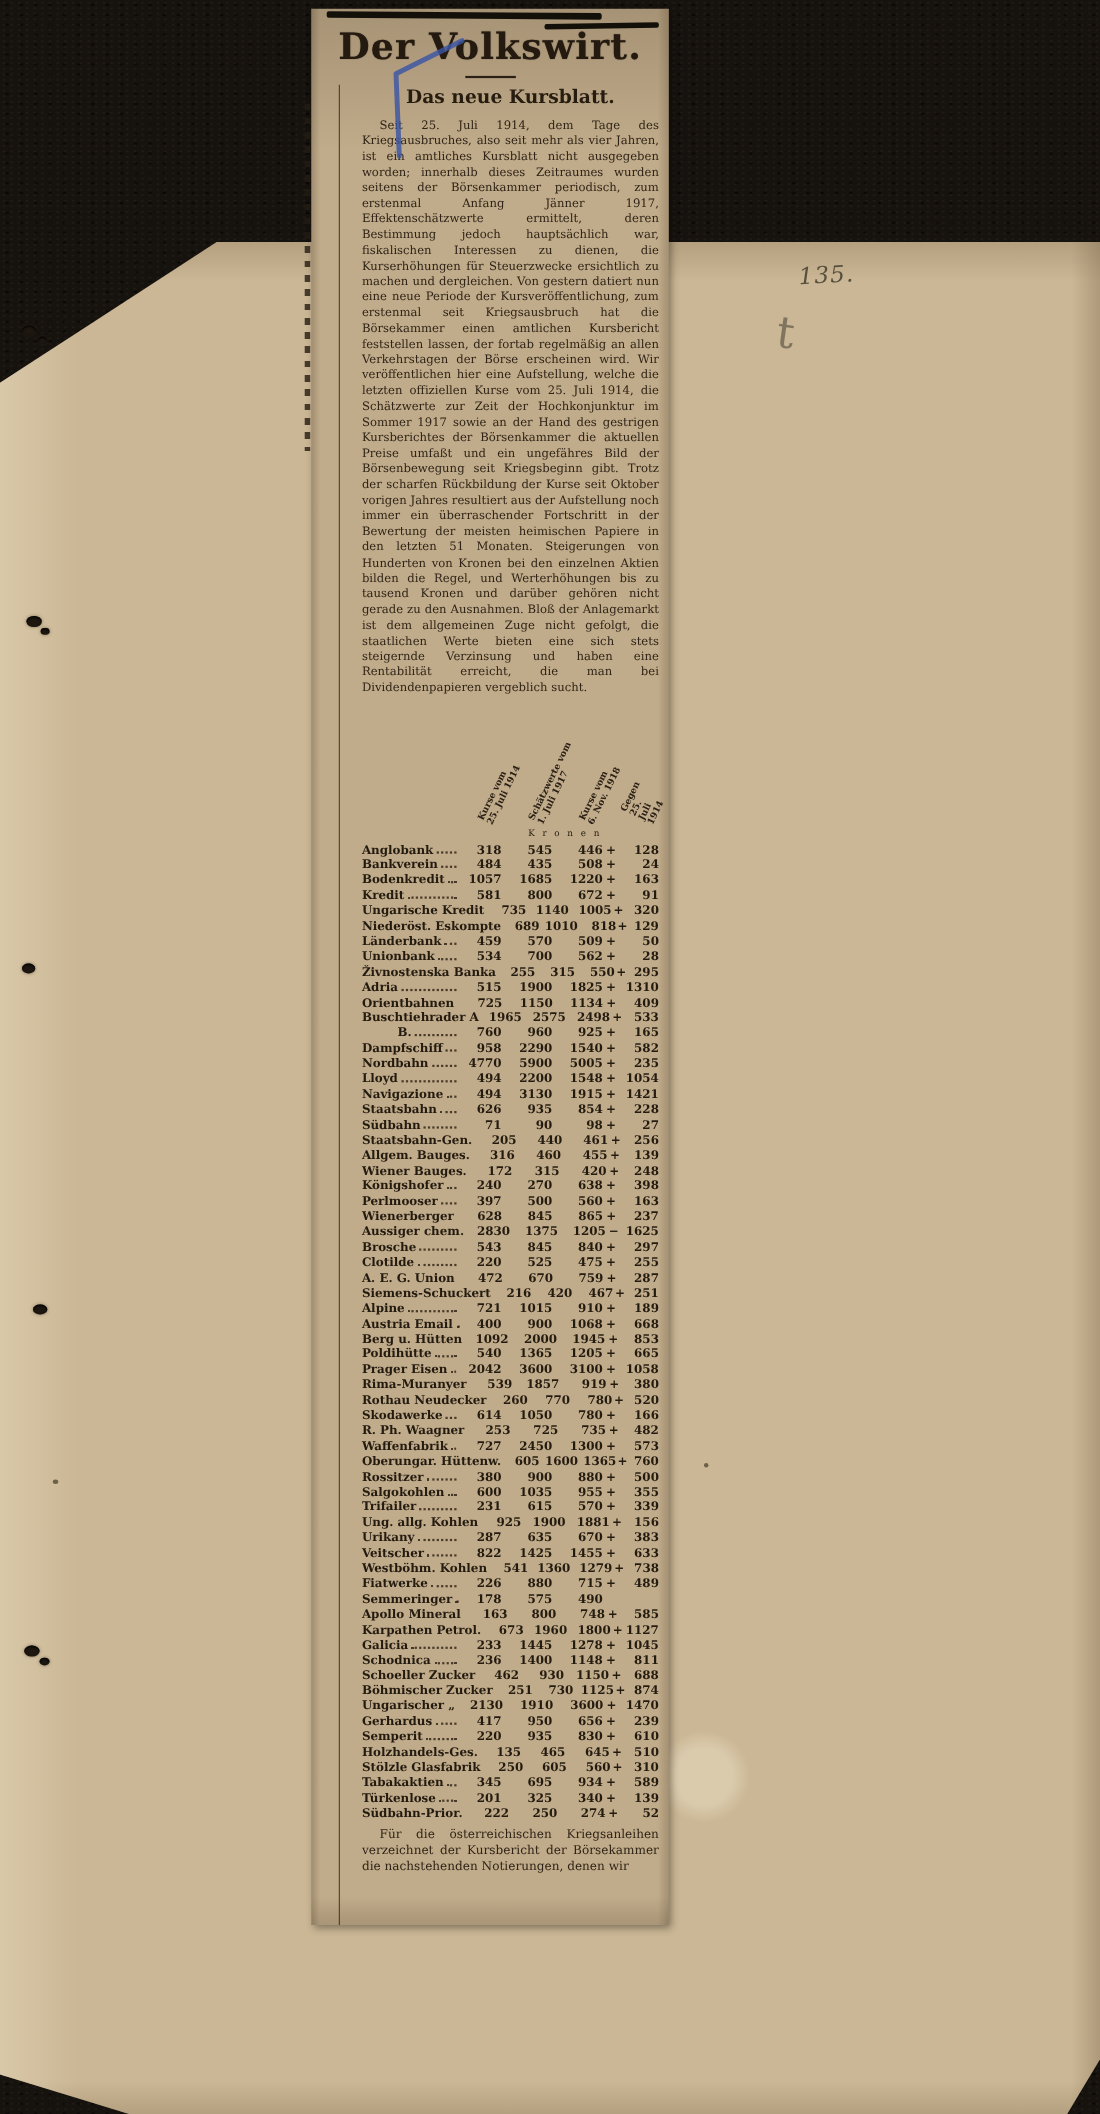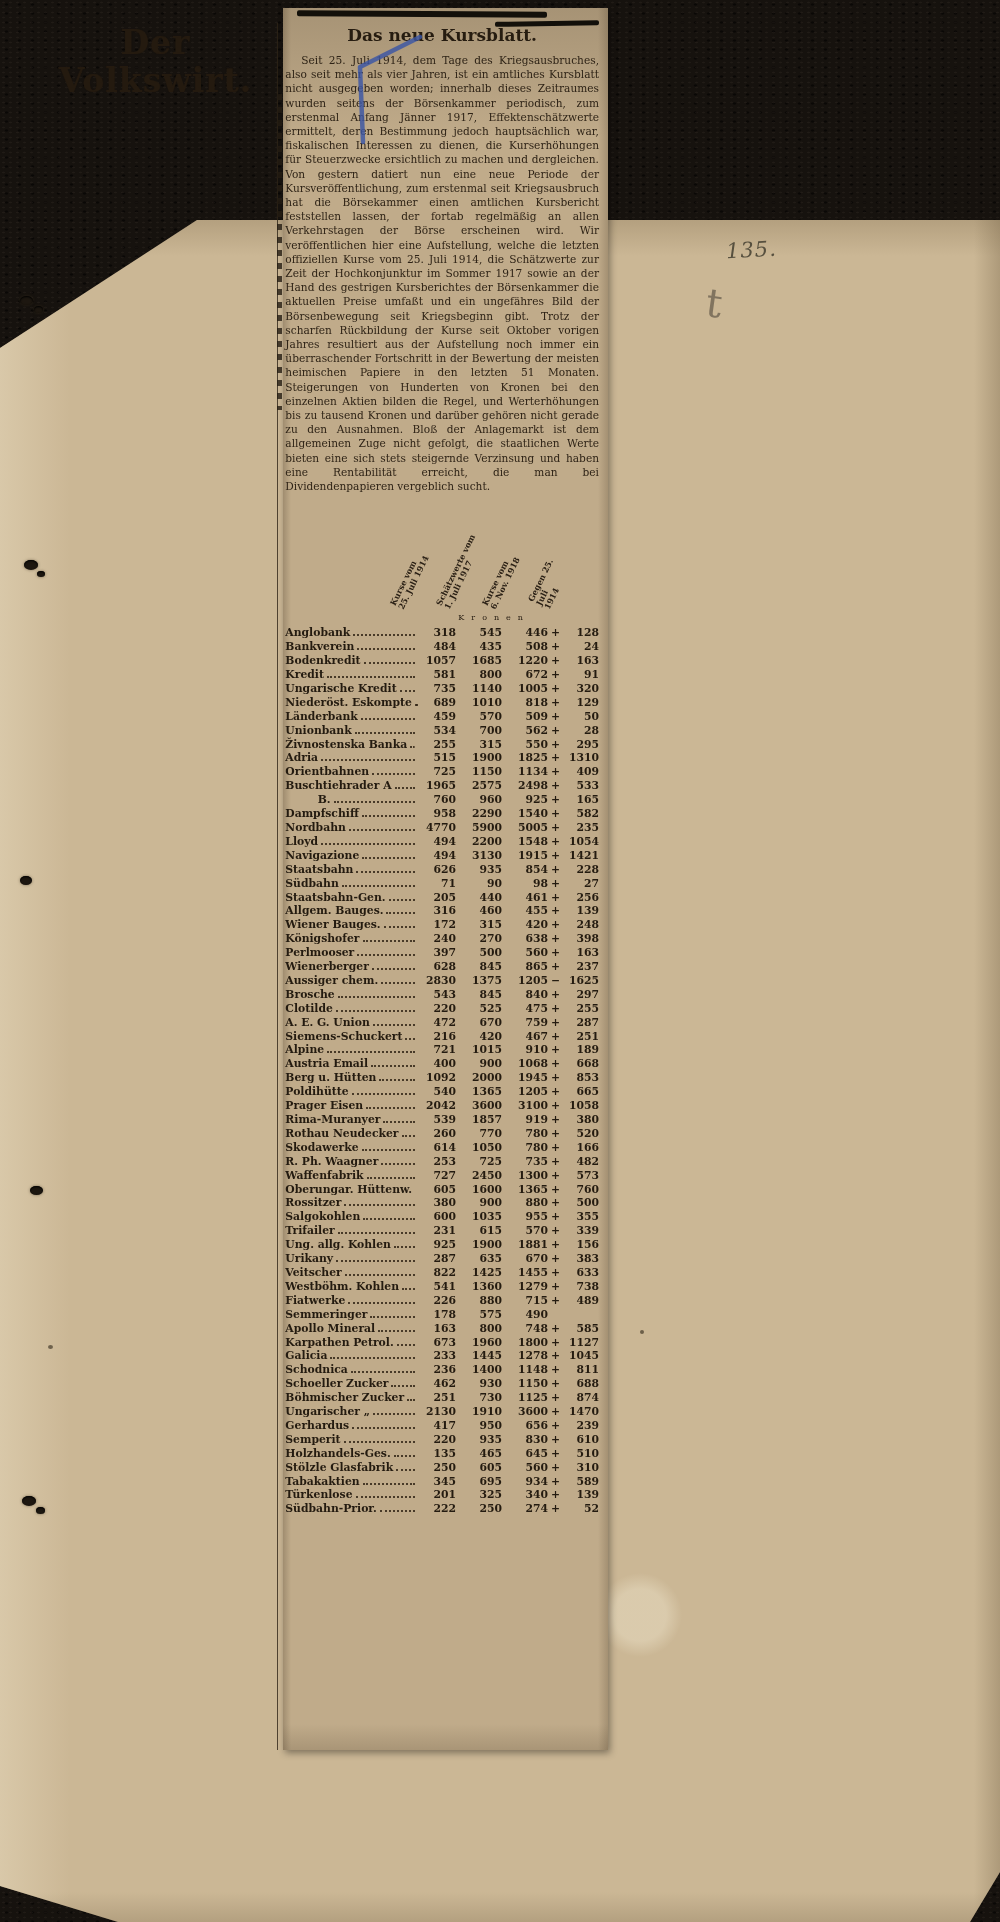--- a/index.html
+++ b/index.html
@@ -23,30 +23,30 @@
   .hole{position:absolute;background:#1d1710;border-radius:50%;box-shadow:inset 0 1px 2px #000, 0 0 3px rgba(60,48,30,.6);}
   
   .clipping{position:absolute;left:283px;top:8px;width:325px;height:1742px;
     background-color:#c0ab8a;
     background-image:
       linear-gradient(180deg, rgba(64,50,32,.20), rgba(64,50,32,0) 130px),
       linear-gradient(90deg, rgba(64,50,32,.25), rgba(64,50,32,0) 8px),
       linear-gradient(270deg, rgba(64,50,32,.22), rgba(64,50,32,0) 10px),
       linear-gradient(0deg, rgba(64,50,32,.18), rgba(64,50,32,0) 26px);
     box-shadow:2px 3px 7px rgba(0,0,0,.38);
-    color:#2a2015;display:flex;flex-direction:row;justify-content:flex-end;}
+    color:#2a2015;display:flex;flex-direction:column;}
   .torn-bar{position:absolute;background:#13100a;border-radius:2px;}
   .bar-a{left:14px;top:3px;width:250px;height:6px;transform:rotate(.4deg);}
   .bar-b{left:212px;top:13px;width:104px;height:5px;transform:rotate(-1deg);}
   .perforation{position:absolute;left:-6px;top:86px;width:5px;height:316px;
     background:repeating-linear-gradient(180deg,#241c12 0 6px, transparent 6px 13px);opacity:.8;}
   .masthead{margin-top:16px;text-align:center;font-weight:bold;font-size:33px;line-height:38px;
     letter-spacing:1px;color:#241a0f;text-shadow:0 0 1px rgba(36,26,15,.7);}
   .masthead-rule{width:46px;height:2px;background:#2a2015;margin:7px auto 6px auto;}
-  .column{flex:1;margin-left:25px;border-left:1.6px solid rgba(46,36,22,.8);padding:0 9px 0 7px;margin-top:15px;}
+  .column{flex:1;margin-left:25px;border-left:1.6px solid rgba(46,36,22,.8);padding:0 9px 0 20px;}
   .headline{margin:2px 0 8px 0;text-align:center;font-size:17px;line-height:20px;font-weight:bold;color:#261c10;}
   .body-text{margin:0;font-size:10.6px;line-height:14.2px;text-align:justify;text-indent:16px;color:#2e2316;}
   .footer-text{margin-top:5px;font-size:11px;line-height:14.8px;}
   
   .col-headers{position:relative;height:112px;margin-top:8px;}
   .rot-header{position:absolute;bottom:2px;transform-origin:0 100%;transform:rotate(-64deg);
     font-size:8.2px;line-height:9px;font-weight:bold;white-space:pre-line;color:#2a2015;}
   .rot-header:nth-of-type(1){left:120px;}
   .rot-header:nth-of-type(2){left:166px;}
   .rot-header:nth-of-type(3){left:212px;}
@@ -753,20 +753,21 @@
             <span class="name">Südbahn-Prior.</span>
             <span class="leader"></span>
             <span class="num v1">222</span>
             <span class="num v2">250</span>
             <span class="num v3">274</span>
             <span class="sign">+</span>
             <span class="num diff">52</span>
           </div>
         </div>
 
+      <p class="body-text footer-text">Für die österreichischen Kriegsanleihen verzeichnet der Kursbericht der Börsekammer die nachstehenden Notierungen, denen wir</p>
     </div>
   </div>
 
   <div class="handwriting page-number">135.</div>
   <div class="handwriting pencil-t">t</div>
 
   <svg class="blue-mark" width="92" height="120" viewBox="0 0 92 120">
     <path d="M80,9 L20,39 L23,114" fill="none" stroke="#3b55a5" stroke-width="4.5" stroke-linecap="round" stroke-linejoin="round" opacity="0.82"></path>
   </svg>
 

